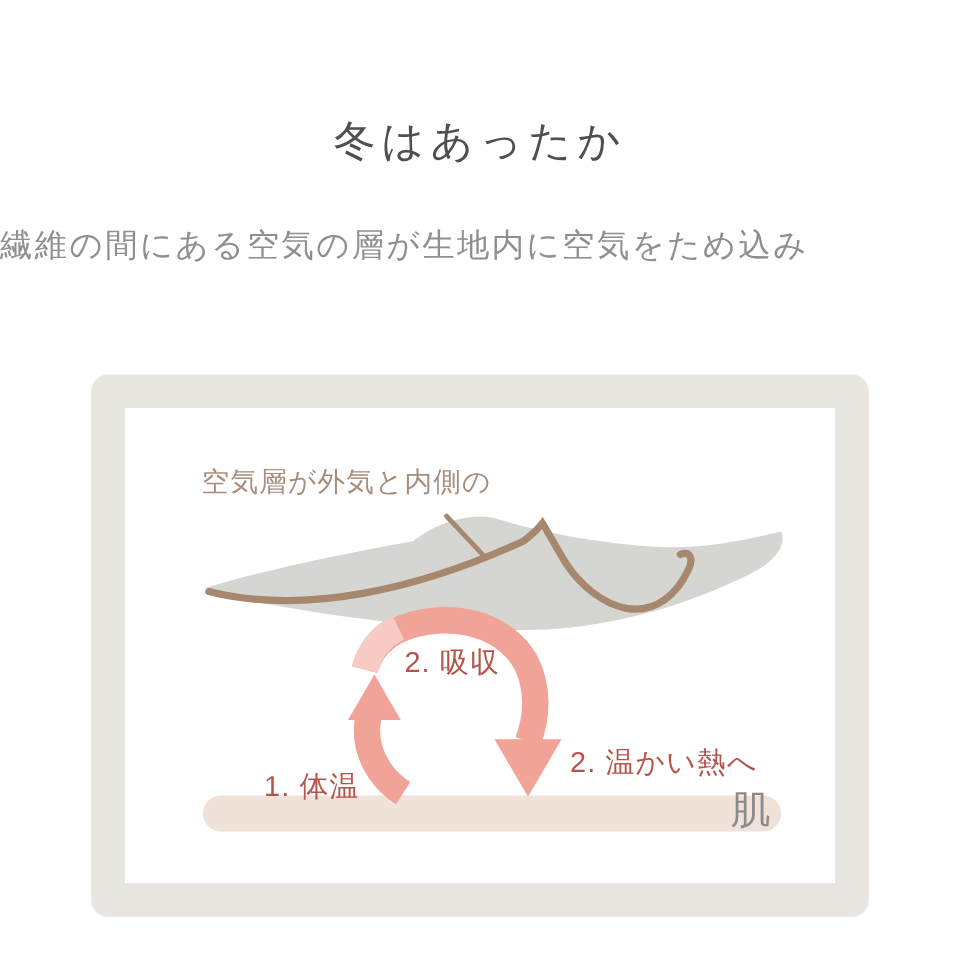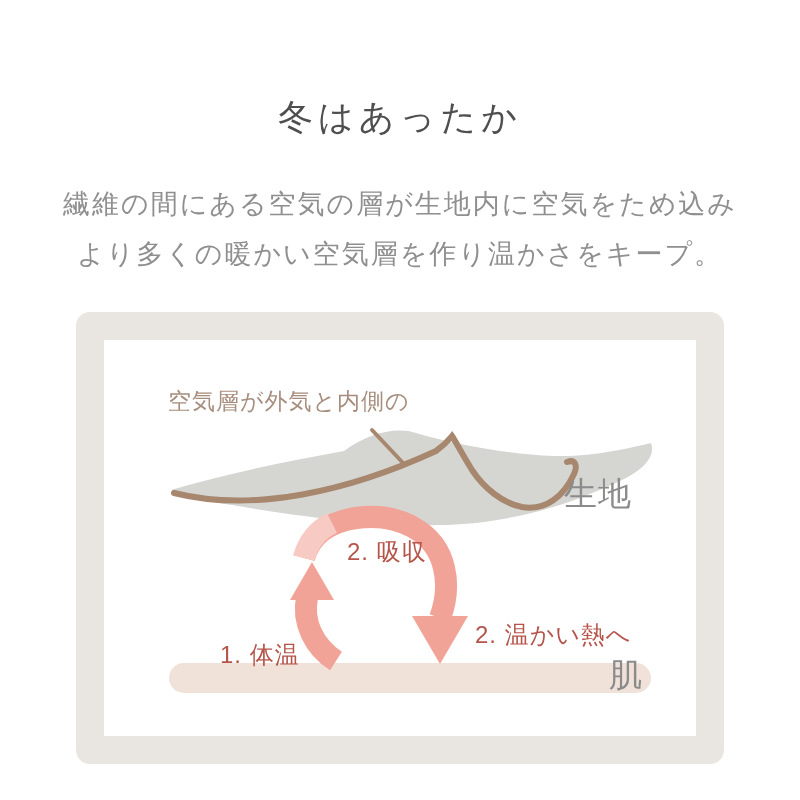--- a/index.html
+++ b/index.html
@@ -12,21 +12,20 @@
   .page { position: relative; width: 800px; height: 800px; background: #ffffff; padding-left: 24px; }
 
   .title {
     position: absolute; top: 94px; left: 0; width: 800px;
     text-align: center;
     font-size: 35px; font-weight: 500;
     color: #4f4f4f; letter-spacing: 5px;
   }
   .desc {
     position: absolute; left: 0; width: 800px;
-    text-align: center;
     font-size: 27px; font-weight: 400;
     color: #8f8f8f; letter-spacing: 2px;
   }
   .desc-1 { top: 186px; }
   .desc-2 { top: 236px; }
 
   .diagram-box {
     position: absolute; left: 76px; top: 312px;
     width: 648px; height: 452px;
     border: 28px solid #e9e5e0;
@@ -49,32 +48,31 @@
   }
   .fabric-label { left: 460px; top: 132px; }
   .skin-label  { left: 505px; top: 313px; }
 
   .step {
     position: absolute;
     font-size: 24px; color: #b5544a; letter-spacing: 1px;
     white-space: nowrap;
   }
   .step-1 { left: 116px; top: 299px; }
-  .step-2 { left: 233px; top: 196px; margin-left: 10px; }
+  .step-2 { left: 233px; top: 196px; }
   .step-3 { left: 371px; top: 279px; }
 </style>
 </head>
 <body>
 
 <div class="page">
 
   <h1 class="title">冬はあったか</h1>
 
   <p class="desc desc-1">繊維の間にある空気の層が生地内に空気をため込み</p>
-  <p class="desc desc-2">より多くの暖かい空気層を作り温かさをキープ。</p>
 
   <div class="diagram-box">
     <div class="diagram-inner">
 
       <svg width="592" height="396" viewBox="0 0 592 396">
 
         <rect x="65" y="323" width="482" height="30" rx="15" fill="#f0e2d9"></rect>
 
         <path fill="#d5d6d2" d="M 67,150
                  C 120,134 180,122 240,111
@@ -105,21 +103,20 @@
                  C 344,245 342,262 336,278"></path>
 
         <path fill="none" stroke="#f7cbc3" stroke-width="22" d="M 200,218 C 204,202 214,190 228,183"></path>
         <polygon fill="#f2a397" points="308,276 364,276 336,324"></polygon>
       </svg>
 
       <div class="annotation">
         <div>空気層が外気と内側の</div>
       </div>
 
-      <div class="side-label fabric-label">生地</div>
       <div class="side-label skin-label">肌</div>
 
       <div class="step step-1">1. 体温</div>
       <div class="step step-2">2. 吸収</div>
       <div class="step step-3">2. 温かい熱へ</div>
 
     </div>
   </div>
 
 </div>

